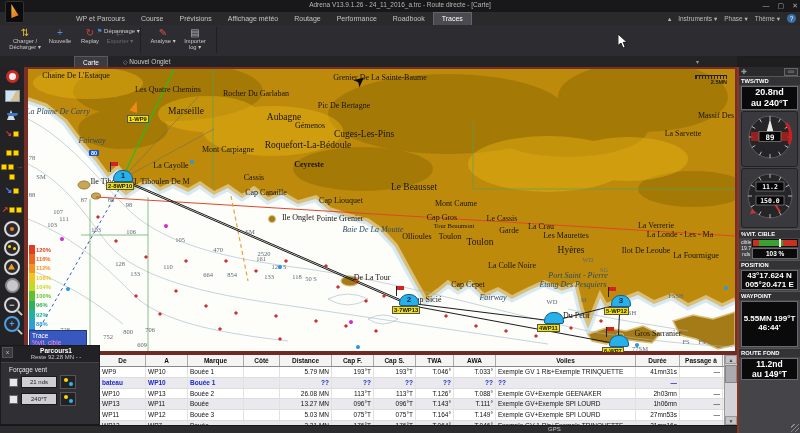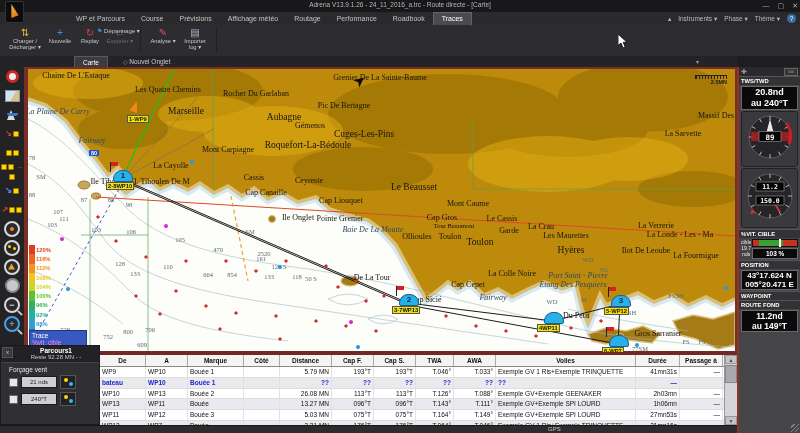--- a/index.html
+++ b/index.html
@@ -325,39 +325,39 @@
         <span class="chart-label" style="left: 316px; top: 36px;">Pic De Bertagne</span>
         <span class="chart-label big" style="left: 158px; top: 42px;">Marseille</span>
         <span class="chart-label big" style="left: 256px; top: 48px;">Aubagne</span>
         <span class="chart-label" style="left: 282px; top: 56px;">Gémenos</span>
         <span class="chart-label big" style="left: 336px; top: 65px;">Cuges-Les-Pins</span>
         <span class="chart-label it" style="left: 30px; top: 42px;">La Plaine De Carry</span>
         <span class="chart-label it" style="left: 64px; top: 71px;">Fairway</span>
         <span class="chart-label big" style="left: 280px; top: 76px;">Roquefort-La-Bédoule</span>
         <span class="chart-label" style="left: 200px; top: 80px;">Mont Carpiagne</span>
         <span class="chart-label" style="left: 143px; top: 96px;">La Cayolle</span>
-        <span class="chart-label" style="left: 281px; top: 111px;">Ceyreste</span>
+        <span class="chart-label" style="left: 281px; top: 95px; font-weight: bold;">Ceyreste</span>
         <span class="chart-label" style="left: 112px; top: 112px;">Ile Tiboulen (I. Tiboulen De M</span>
         <span class="chart-label" style="left: 238px; top: 123px;">Cap Canaille</span>
         <span class="chart-label" style="left: 226px; top: 108px;">Cassis</span>
         <span class="chart-label big" style="left: 386px; top: 118px;">Le Beausset</span>
-        <span class="chart-label" style="left: 440px; top: 134px;">Mont Caume</span>
+        <span class="chart-label" style="left: 428px; top: 134px;">Mont Caume</span>
         <span class="chart-label" style="left: 414px; top: 148px;">Cap Gros</span>
         <span class="chart-label" style="left: 474px; top: 149px;">Le Cassis</span>
         <span class="chart-label" style="left: 513px; top: 157px;">La Crau</span>
         <span class="chart-label" style="left: 628px; top: 156px;">La Verrerie</span>
         <span class="chart-label" style="left: 652px; top: 165px;">La Londe - Les - Ma</span>
         <span class="chart-label" style="left: 389px; top: 167px;">Ollioules</span>
         <span class="chart-label" style="left: 422px; top: 167px;">Toulon</span>
         <span class="chart-label sm" style="left: 426px; top: 156px;">Tour Beaumont</span>
         <span class="chart-label big" style="left: 452px; top: 173px;">Toulon</span>
         <span class="chart-label" style="left: 481px; top: 161px;">Garde</span>
         <span class="chart-label big" style="left: 543px; top: 181px;">Hyères</span>
         <span class="chart-label" style="left: 538px; top: 166px;">Les Maurettes</span>
-        <span class="chart-label" style="left: 484px; top: 204px;">La Colle Noire</span>
+        <span class="chart-label" style="left: 484px; top: 196px;">La Colle Noire</span>
         <span class="chart-label" style="left: 618px; top: 181px;">Ilot De Leoube</span>
         <span class="chart-label" style="left: 668px; top: 186px;">La Fourmigue</span>
         <span class="chart-label it" style="left: 550px; top: 206px;">Port Saint - Pierre</span>
         <span class="chart-label it" style="left: 545px; top: 215px;">Etang Des Pesquiers</span>
         <span class="chart-label" style="left: 543px; top: 246px;">Ile Du Petit</span>
         <span class="chart-label" style="left: 630px; top: 264px;">Gros Sarranier</span>
         <span class="chart-label" style="left: 398px; top: 230px;">Cap Sicié</span>
         <span class="chart-label" style="left: 440px; top: 215px;">Cap Cepet</span>
         <span class="chart-label it" style="left: 465px; top: 228px;">Fairway</span>
         <span class="chart-label" style="left: 270px; top: 148px;">Ile Onglet</span>
@@ -603,20 +603,24 @@
           </div>
         <div id="vit-pct">103 %</div>
       </div>
     </div>
     <div class="rp-sec-head">POSITION</div>
     <div class="rp-box">
       <div class="l2">43°17.624 N</div>
       <div class="l2">005°20.471 E</div>
     </div>
     <div class="rp-sec-head">WAYPOINT</div>
+    <div class="rp-box" id="wpt-box">
+      <div class="l2">5.55MN 199°T</div>
+      <div class="l2">46:44'</div>
+    </div>
     <div class="rp-sec-head">ROUTE FOND</div>
     <div class="rp-box">
       <div class="l1">11.2nd</div>
       <div class="l1">au 149°T</div>
     </div>
     <div id="rp-grip"></div>
   </div>
 
   <div id="parcours">
     <div id="pc-close">x</div>

